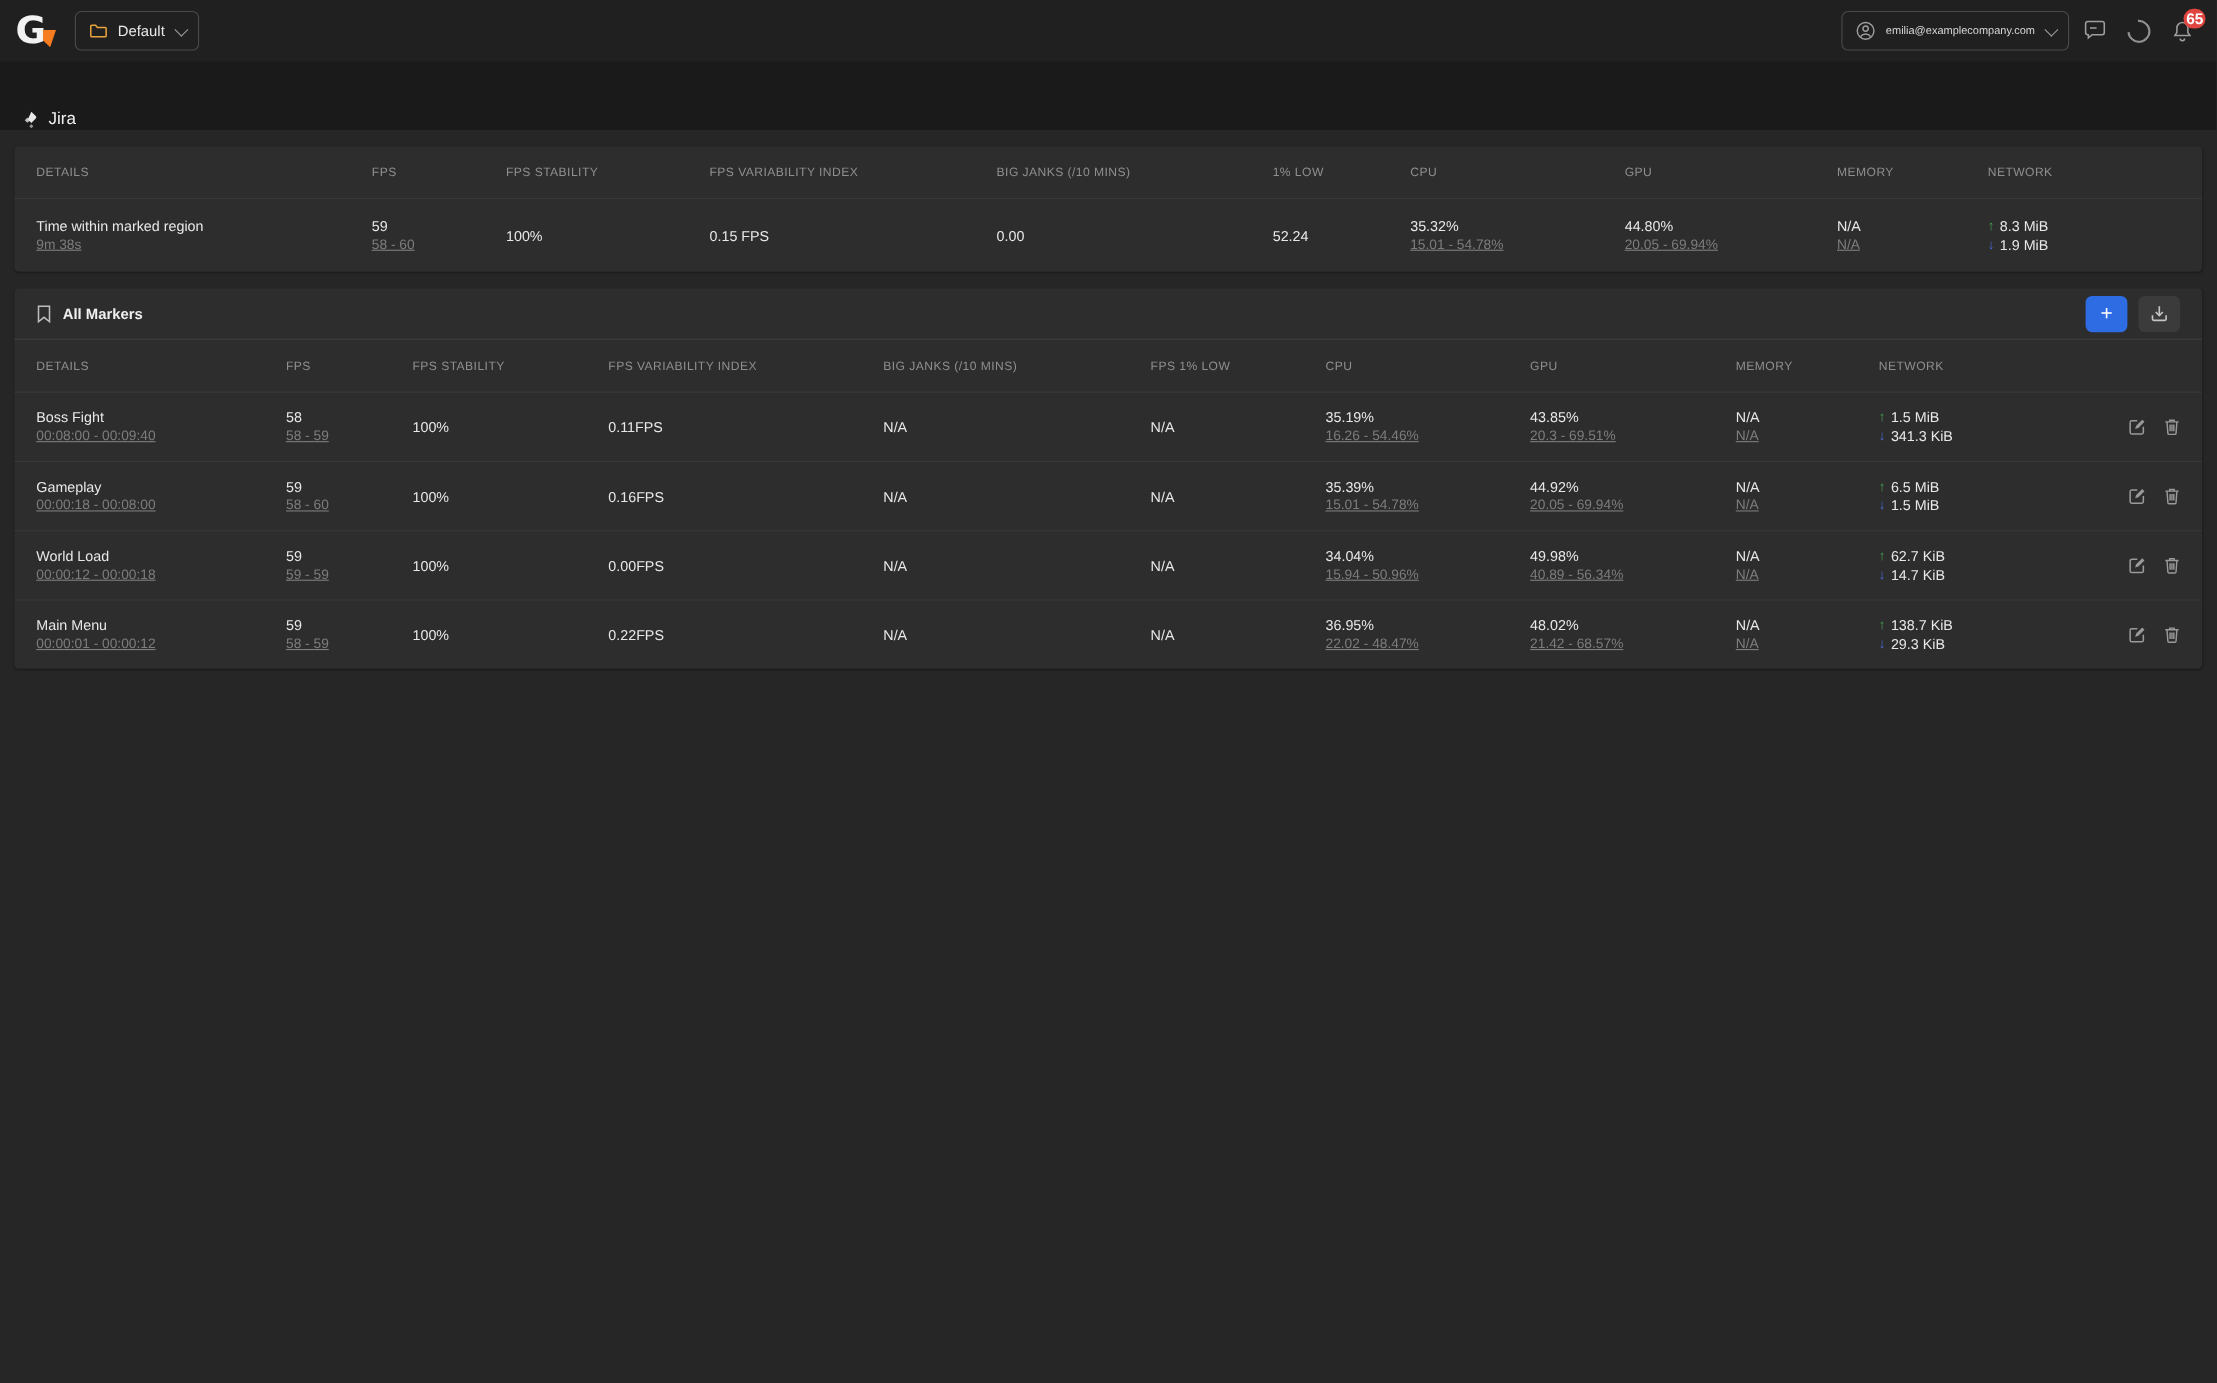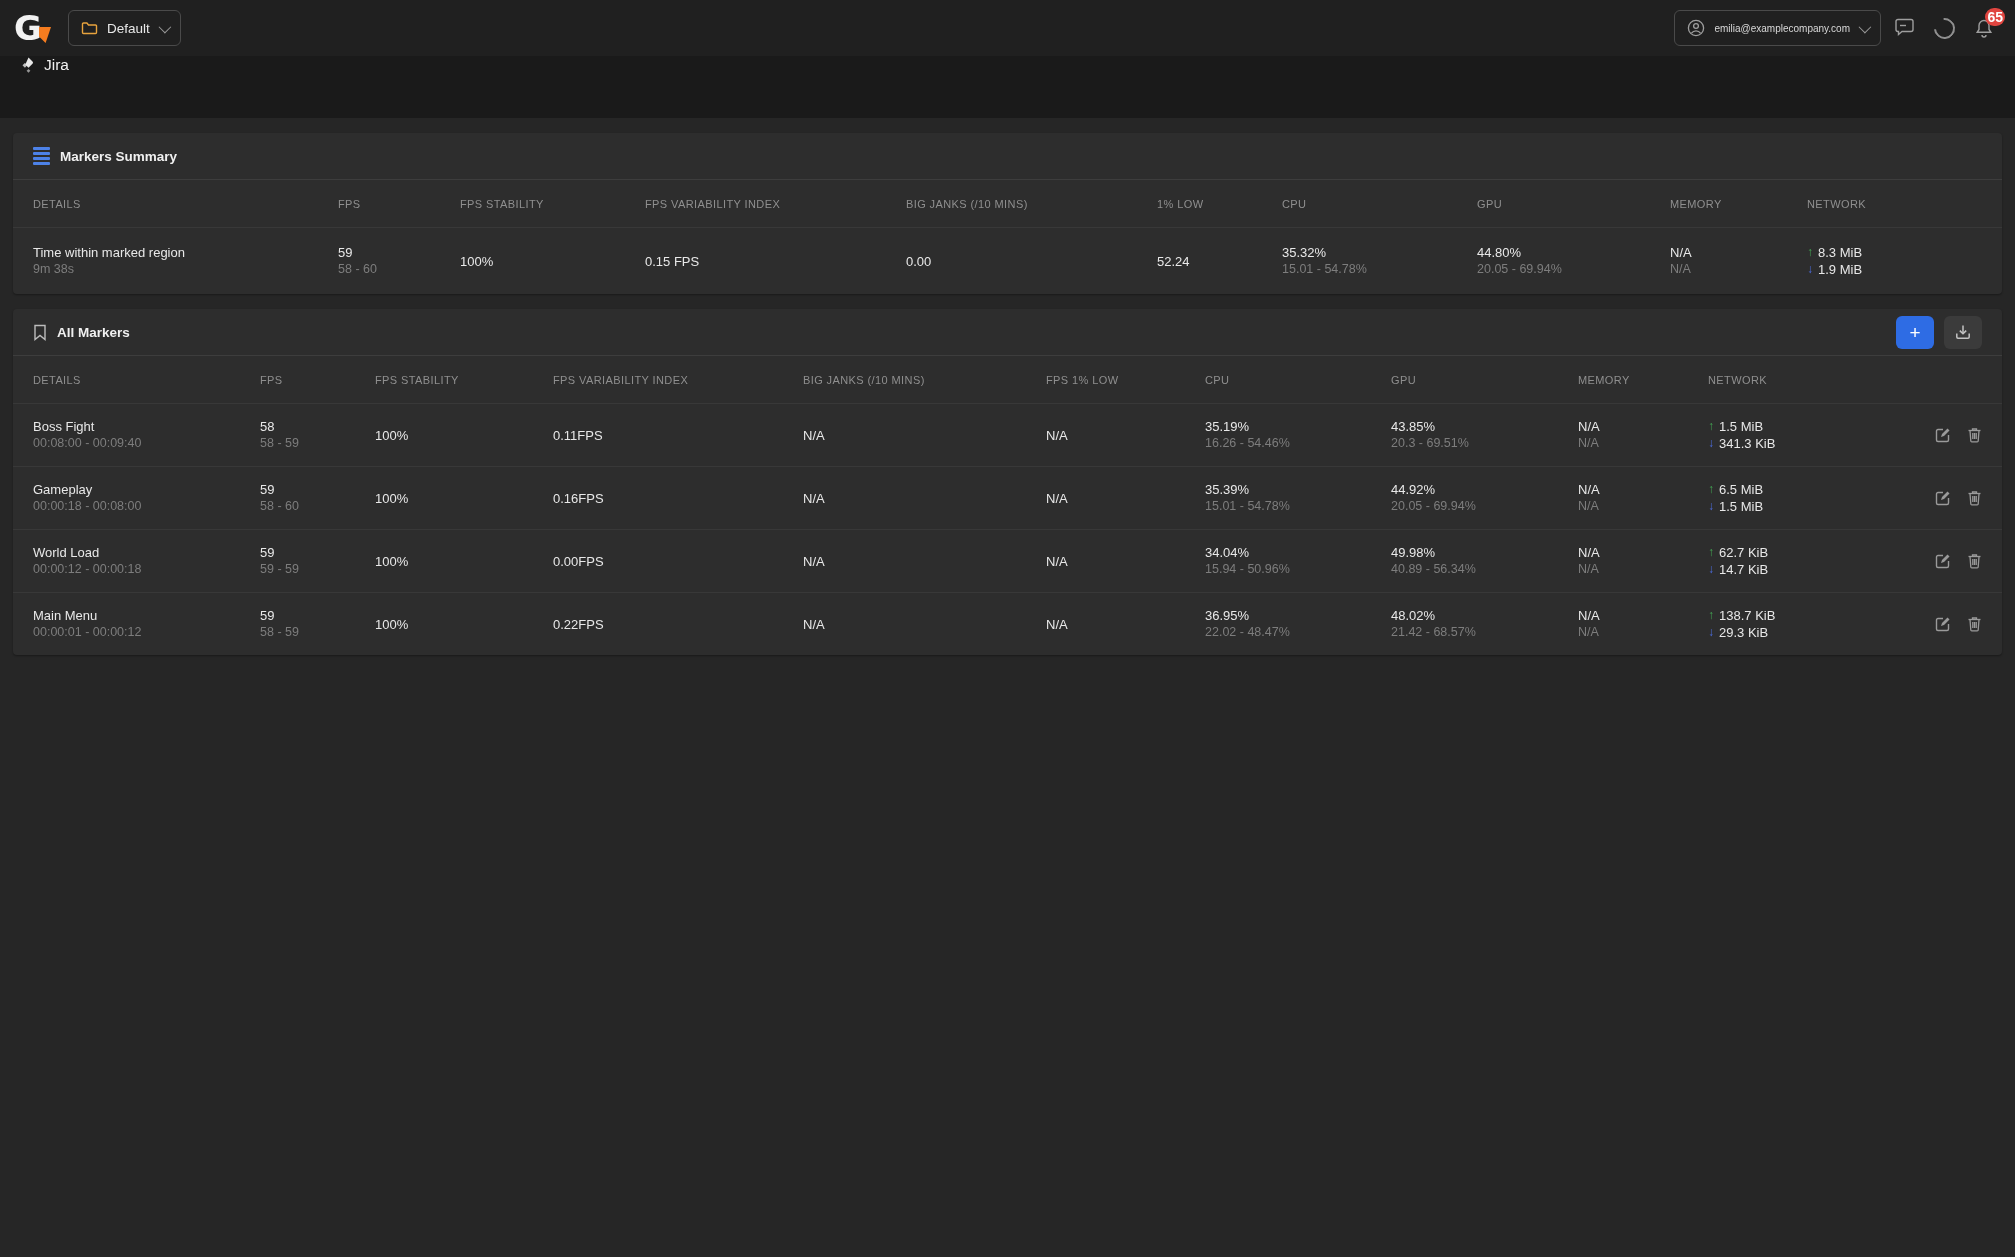--- a/index.html
+++ b/index.html
@@ -39,21 +39,21 @@
   .user-pill .email { font-size:10px; color:#d8d8d8; }
   .icon-btn { width:34px; height:34px; display:flex; align-items:center; justify-content:center; color:#9e9e9e; cursor:pointer; position:relative; margin-left:6px; }
   .spinner { width:21px; height:21px; border-radius:50%; border:2.6px solid #8f8f8f; border-left-color:transparent; transform:rotate(40deg); }
   .badge {
     position:absolute; top:-3px; right:-4px; background:#e04540; color:#fff;
     font-size:14px; font-weight:bold; border-radius:9px; padding:2px 2px; line-height:1;
   }
   
   .sessionbar {
     height:62px; background:#1a1a1a;
-    display:flex; align-items:flex-start; padding:0 20px;
+    display:flex; align-items:flex-end; padding:0 20px;
   }
   .session-title { display:flex; align-items:center; gap:7px; font-size:15.5px; color:#f0f0f0; }
   .sessionnav { display:flex; align-items:center; gap:6px; margin-left:auto; }
   .sessionnav .item {
     font-size:13.5px; color:#e2e2e2; padding:8px 12px; cursor:pointer;
     display:flex; align-items:center; gap:7px;
   }
   .bars-icon { display:flex; align-items:flex-end; gap:2px; height:13px; }
   .bars-icon i { width:3.5px; background:#4d82e8; border-radius:1px; }
   .bars-icon i:nth-child(1){height:6px;} .bars-icon i:nth-child(2){height:9px;} .bars-icon i:nth-child(3){height:13px;}
@@ -78,21 +78,21 @@
   
   .thead, .trow { display:grid; align-items:center; padding:0 20px; }
   .thead { height:47px; }
   .thead span { font-size:11px; color:#8f8f8f; letter-spacing:.4px; text-transform:uppercase; }
   .grid-summary { grid-template-columns:305px 122px 185px 261px 251px 125px 195px 193px 137px 1fr; }
   .grid-markers { grid-template-columns:227px 115px 178px 250px 243px 159px 186px 187px 130px 1fr 80px; }
   .trow { border-top:1px solid #383838; }
   .trow-summary { height:67px; }
   .trow-marker { height:63px; }
   .cell .main { font-size:13px; color:#e8e8e8; line-height:17px; }
-  .cell .sub { font-size:12.5px; color:#7d7d7d; line-height:17px; }
+  .cell .sub { font-size:12.5px; color:#7d7d7d; line-height:17px;text-decoration:underline; }
   .net-line { display:flex; align-items:center; gap:5px; font-size:13px; color:#e8e8e8; line-height:17px; }
   .arrow-up { color:#43a854; font-size:12px; }
   .arrow-down { color:#4c6ce0; font-size:12px; }
   .row-actions { display:flex; gap:16px; justify-content:flex-end; color:#9a9a9a; }
   .row-actions .act { cursor:pointer; display:flex; align-items:center; }
   svg { display:block; }
 </style>
 </head>
 <body>
 
@@ -159,29 +159,20 @@
         <path d="M4.9 5.9 L7.3 8.3 4.9 10.7 2.5 8.3 z" opacity=".8"></path>
         <path d="M8.5 11.9 L10.4 13.8 8.5 15.7 6.6 13.8 z" opacity=".6"></path>
       </svg>
     </span>
     <span>Jira</span>
   </div>
 
 </div>
 
 <div class="card">
-  <div class="card-header">
-    <span class="list-icon">
-        <i></i>
-        <i></i>
-        <i></i>
-        <i></i>
-      </span>
-    <span class="card-title">Markers Summary</span>
-  </div>
 
   <div class="thead grid-summary">
     <span>Details</span>
     <span>FPS</span>
     <span>FPS Stability</span>
     <span>FPS Variability Index</span>
     <span>Big Janks (/10 mins)</span>
     <span>1% Low</span>
     <span>CPU</span>
     <span>GPU</span>

